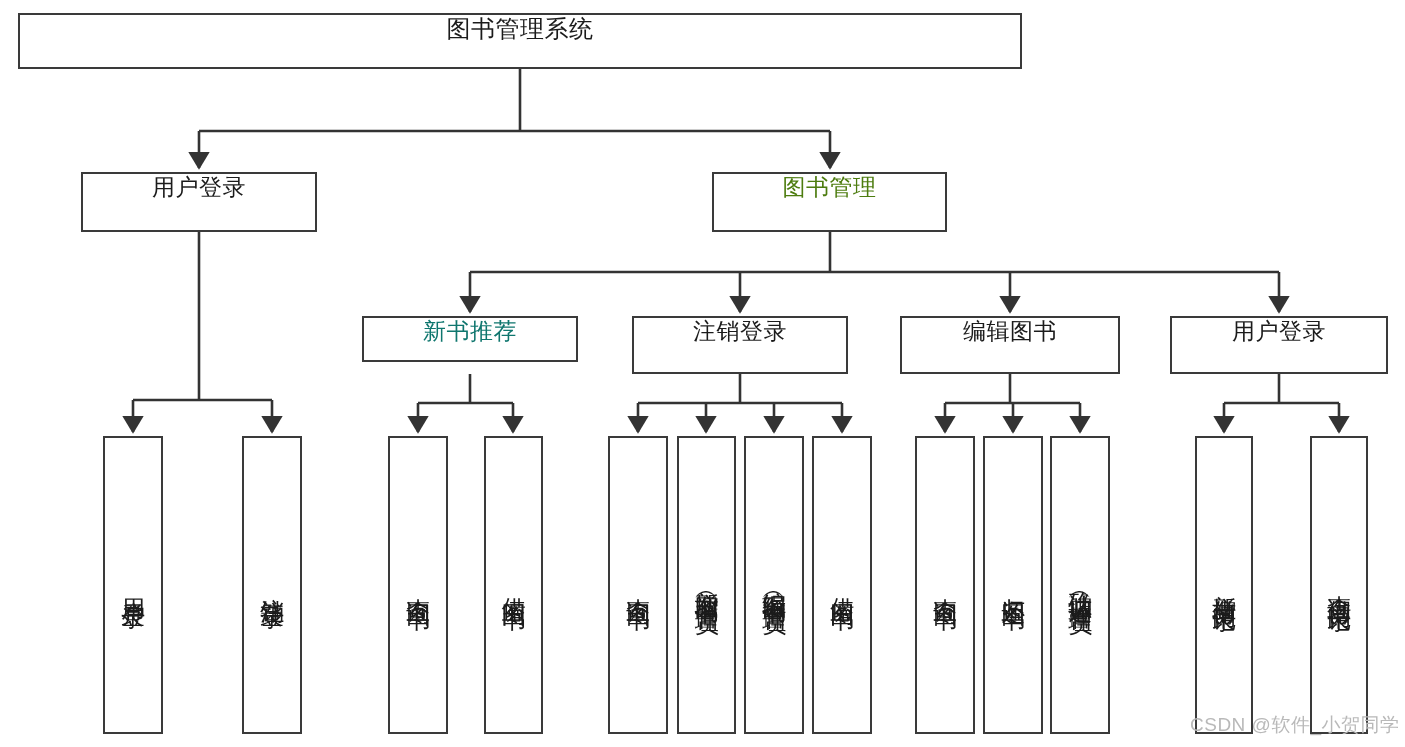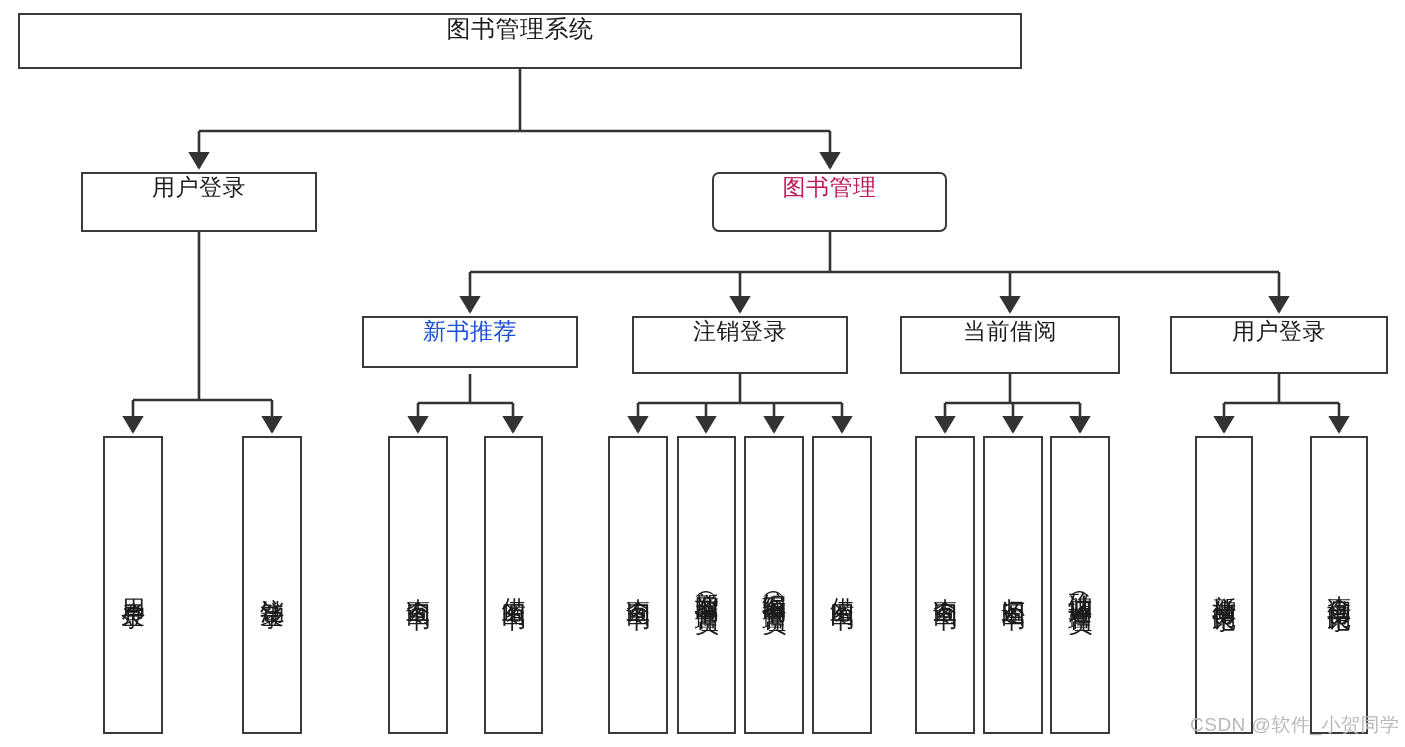--- a/index.html
+++ b/index.html
@@ -144,32 +144,32 @@
     </g>
   </svg>
 
   <div class="node horiz root" id="n-root" style="left: 18px; top: 13px; width: 1004px; height: 56px; border-color: rgb(58, 58, 58); background: rgb(255, 255, 255); color: rgb(27, 27, 27);">
     <span class="node-label">图书管理系统</span>
   </div>
 
   <div class="node horiz" id="n-l2-0" style="left: 81px; top: 172px; width: 236px; height: 60px; border-color: rgb(58, 58, 58); background: rgb(255, 255, 255); color: rgb(27, 27, 27);">
     <span class="node-label">用户登录</span>
   </div>
-  <div class="node horiz" id="n-l2-1" style="left: 712px; top: 172px; width: 235px; height: 60px; border-color: rgb(58, 58, 58); background: rgb(255, 255, 255); color: #be185d; border-radius: 7px;">
+  <div class="node horiz" id="n-l2-1" style="left: 712px; top: 172px; width: 235px; height: 60px; border-color: rgb(58, 58, 58); background: rgb(255, 255, 255); color: #4d7c0f;">
     <span class="node-label">图书管理</span>
   </div>
 
-  <div class="node horiz" id="n-l3-0" style="left: 362px; top: 316px; width: 216px; height: 52px; border-color: rgb(58, 58, 58); background: rgb(255, 255, 255); color: #1d4ed8;">
+  <div class="node horiz" id="n-l3-0" style="left: 362px; top: 316px; width: 216px; height: 46px; border-color: rgb(58, 58, 58); background: rgb(255, 255, 255); color: #0f766e;">
     <span class="node-label">新书推荐</span>
   </div>
   <div class="node horiz" id="n-l3-1" style="left: 632px; top: 316px; width: 216px; height: 58px; border-color: rgb(58, 58, 58); background: rgb(255, 255, 255); color: rgb(27, 27, 27);">
     <span class="node-label">注销登录</span>
   </div>
   <div class="node horiz" id="n-l3-2" style="left: 900px; top: 316px; width: 220px; height: 58px; border-color: rgb(58, 58, 58); background: rgb(255, 255, 255); color: rgb(27, 27, 27);">
-    <span class="node-label">当前借阅</span>
+    <span class="node-label">编辑图书</span>
   </div>
   <div class="node horiz" id="n-l3-3" style="left: 1170px; top: 316px; width: 218px; height: 58px; border-color: rgb(58, 58, 58); background: rgb(255, 255, 255); color: rgb(27, 27, 27);">
     <span class="node-label">用户登录</span>
   </div>
 
   <div class="node vert" id="n-lf-0" style="left: 103px; top: 436px; width: 60px; height: 298px; border-color: rgb(58, 58, 58); background: rgb(255, 255, 255); color: rgb(27, 27, 27);">
     <span class="node-label">用户登录</span>
   </div>
   <div class="node vert" id="n-lf-1" style="left: 242px; top: 436px; width: 60px; height: 298px; border-color: rgb(58, 58, 58); background: rgb(255, 255, 255); color: rgb(27, 27, 27);">
     <span class="node-label">注销登录</span>

